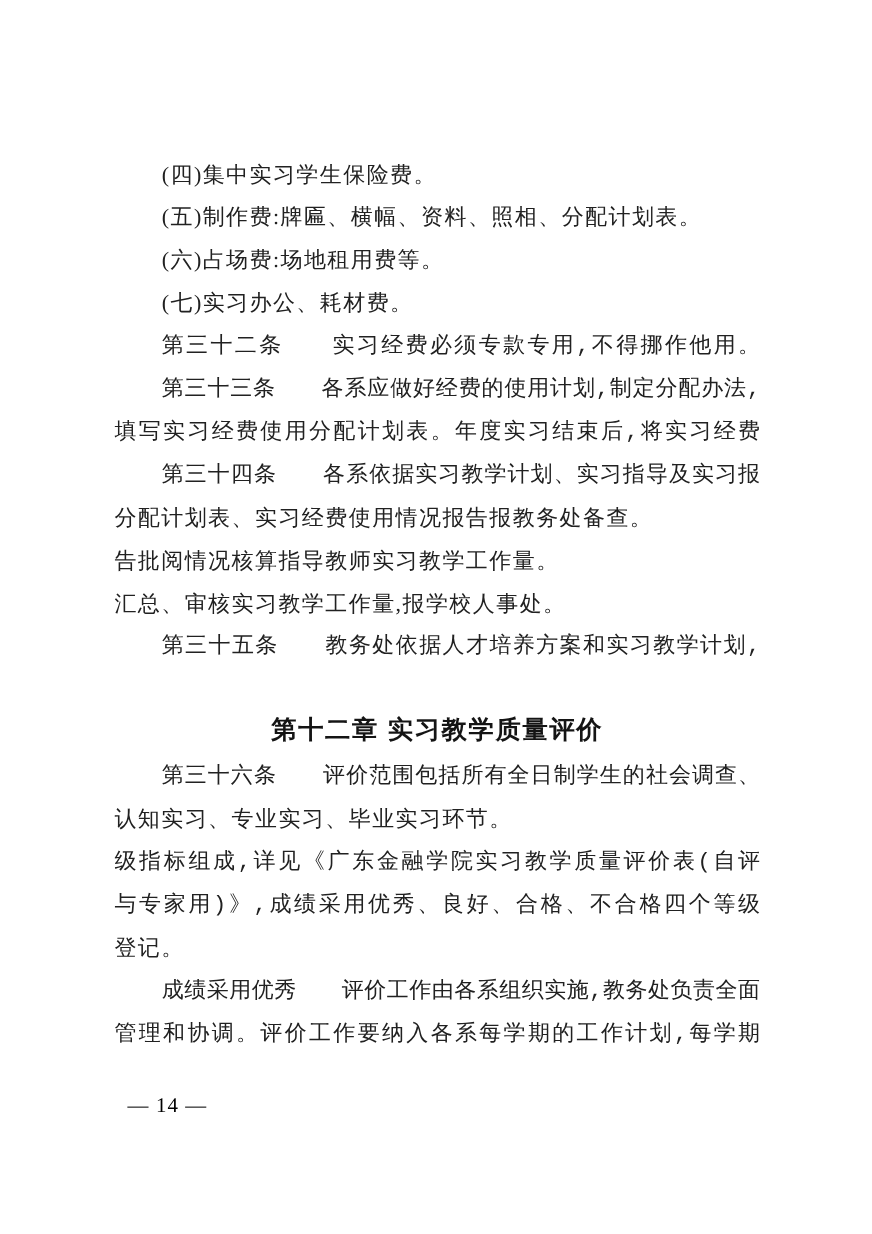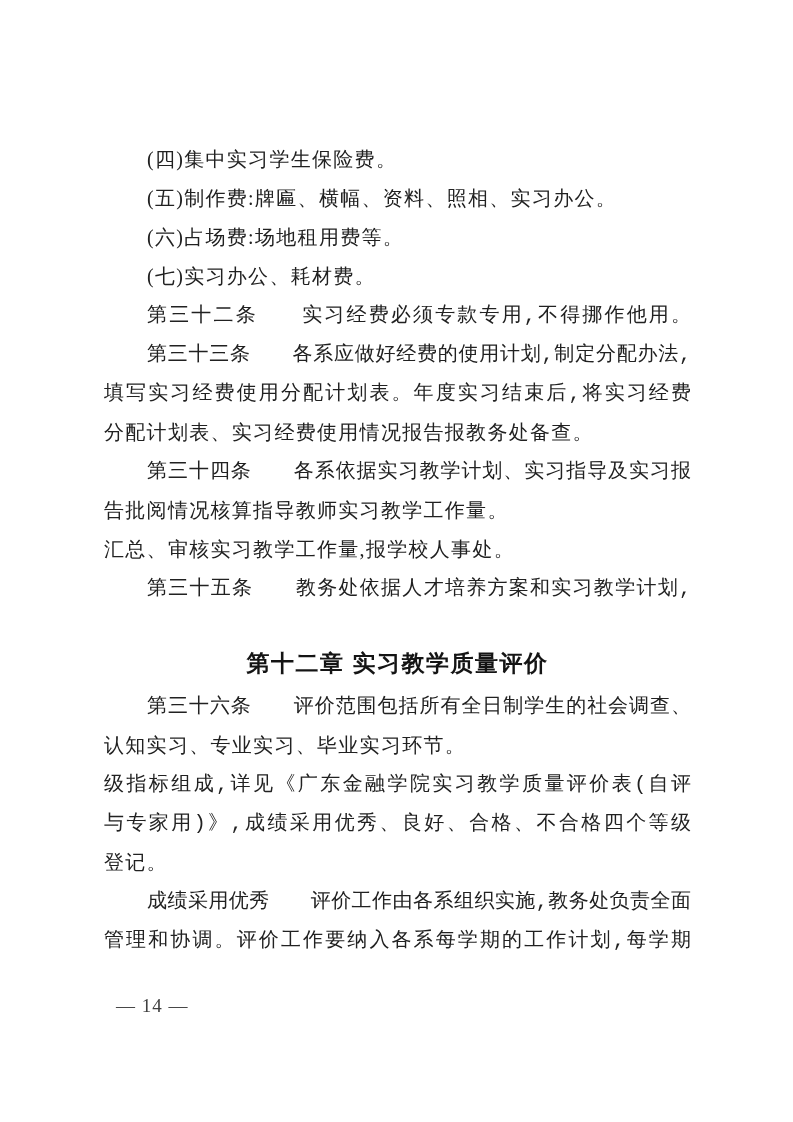--- a/index.html
+++ b/index.html
@@ -63,37 +63,37 @@
   }
   .page-number {
     position: absolute;
     left: 116px;
     top: 992px;
     height: 28px;
     line-height: 28px;
     font-family: "Liberation Serif", "DejaVu Serif", serif;
     font-size: 19px;
     letter-spacing: 1px;
-    color: #404040;
+    color: #000000;
   }
 </style>
 </head>
 <body>
 
 <div class="page">
   <div class="document-body">
       <div class="line indent">(四)集中实习学生保险费。</div>
-      <div class="line indent">(五)制作费:牌匾、横幅、资料、照相、实习办公。</div>
+      <div class="line indent">(五)制作费:牌匾、横幅、资料、照相、分配计划表。</div>
       <div class="line indent">(六)占场费:场地租用费等。</div>
       <div class="line indent">(七)实习办公、耗材费。</div>
       <div class="line indent justify">第三十二条　　实习经费必须专款专用,不得挪作他用。</div>
       <div class="line indent justify">第三十三条　　各系应做好经费的使用计划,制定分配办法,</div>
       <div class="line justify">填写实习经费使用分配计划表。年度实习结束后,将实习经费</div>
+      <div class="line indent justify">第三十四条　　各系依据实习教学计划、实习指导及实习报</div>
       <div class="line">分配计划表、实习经费使用情况报告报教务处备查。</div>
-      <div class="line indent justify">第三十四条　　各系依据实习教学计划、实习指导及实习报</div>
       <div class="line">告批阅情况核算指导教师实习教学工作量。</div>
       <div class="line">汇总、审核实习教学工作量,报学校人事处。</div>
       <div class="line indent justify">第三十五条　　教务处依据人才培养方案和实习教学计划,</div>
       <div class="line heading">第十二章 实习教学质量评价</div>
       <div class="line indent justify">第三十六条　　评价范围包括所有全日制学生的社会调查、</div>
       <div class="line">认知实习、专业实习、毕业实习环节。</div>
       <div class="line justify">级指标组成,详见《广东金融学院实习教学质量评价表(自评</div>
       <div class="line justify">与专家用)》,成绩采用优秀、良好、合格、不合格四个等级</div>
       <div class="line">登记。</div>
       <div class="line indent justify">成绩采用优秀　　评价工作由各系组织实施,教务处负责全面</div>

